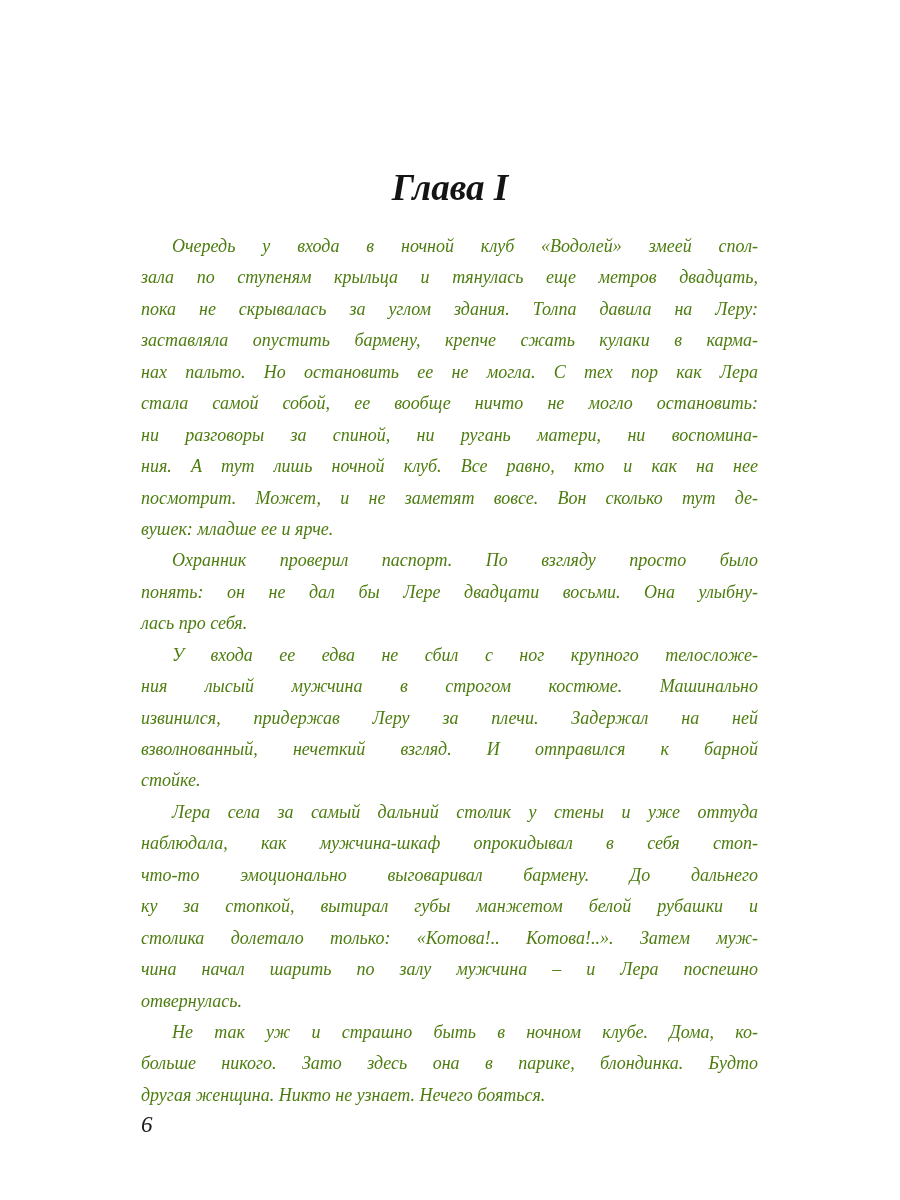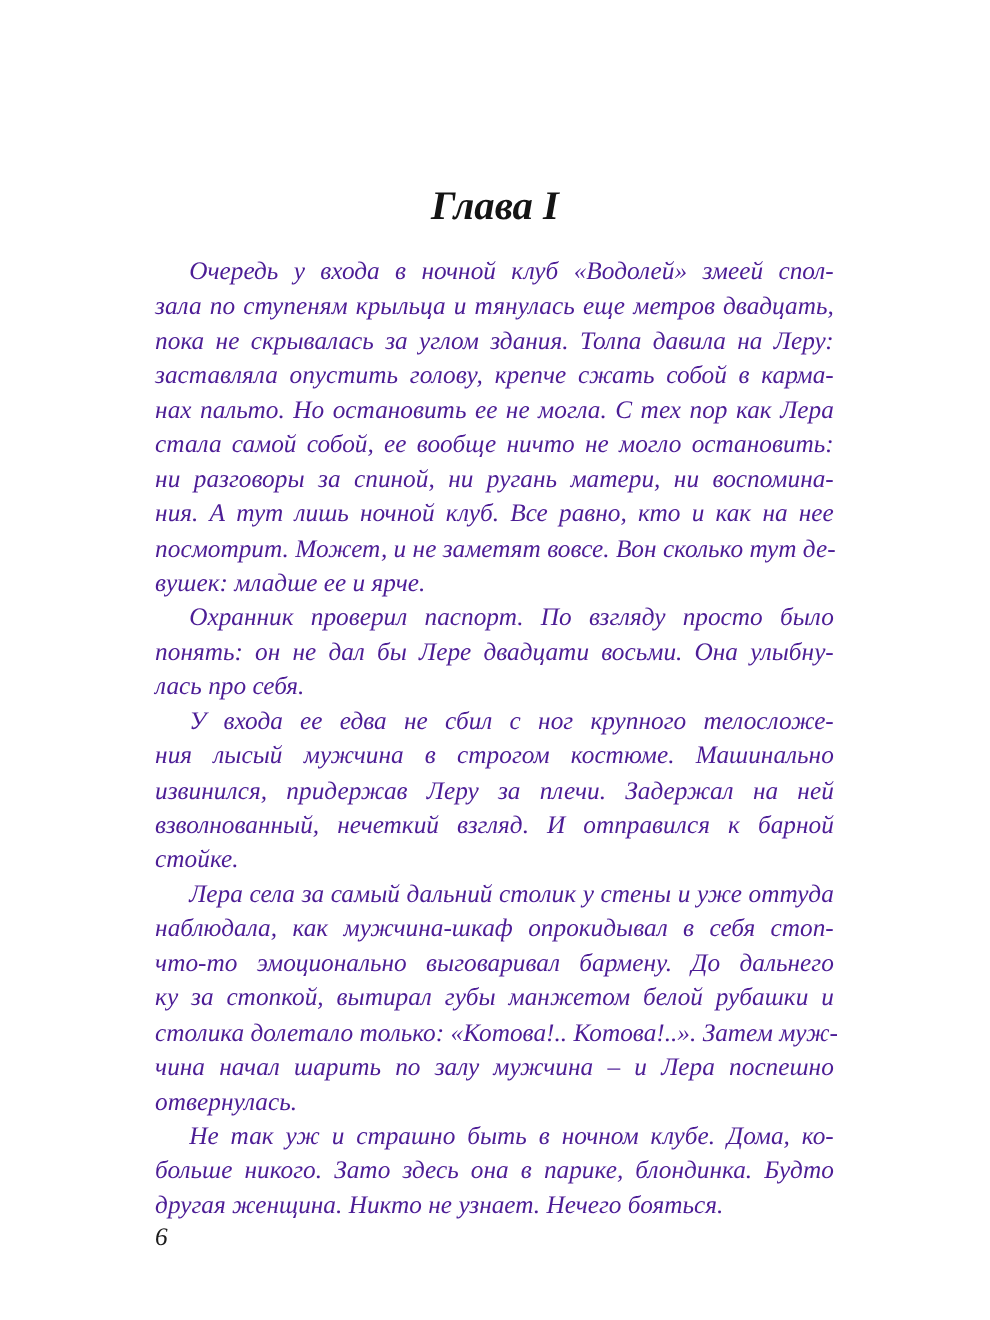--- a/index.html
+++ b/index.html
@@ -38,25 +38,25 @@
   .body-text {
     position: absolute;
     left: 141px;
     top: 231px;
     width: 617px;
   }
   .line {
     display: block;
     height: 31.45px;
     line-height: 31.45px;
-    font-size: 23px;
+    font-size: 18px;
     white-space: nowrap;
     text-align: justify;
     text-align-last: justify;
-    color: #4c1d95;
+    color: #4d7c0f;
   }
   .line.indent {
     padding-left: 31px;
   }
   .line.last {
     text-align-last: left;
   }
   .page-number {
     position: absolute;
     left: 141px;
@@ -71,21 +71,21 @@
 
 <div class="page">
   <div class="chapter-title">Глава I</div>
 
   <div class="body-text">
 
     <div>
       <span class="line indent">Очередь у входа в ночной клуб «Водолей» змеей спол-</span>
       <span class="line">зала по ступеням крыльца и тянулась еще метров двадцать,</span>
       <span class="line">пока не скрывалась за углом здания. Толпа давила на Леру:</span>
-      <span class="line">заставляла опустить голову, крепче сжать собой в карма-</span>
+      <span class="line">заставляла опустить бармену, крепче сжать кулаки в карма-</span>
       <span class="line">нах пальто. Но остановить ее не могла. С тех пор как Лера</span>
       <span class="line">стала самой собой, ее вообще ничто не могло остановить:</span>
       <span class="line">ни разговоры за спиной, ни ругань матери, ни воспомина-</span>
       <span class="line">ния. А тут лишь ночной клуб. Все равно, кто и как на нее</span>
       <span class="line">посмотрит. Может, и не заметят вовсе. Вон сколько тут де-</span>
       <span class="line last">вушек: младше ее и ярче.</span>
     </div>
 
     <div>
       <span class="line indent">Охранник проверил паспорт. По взгляду просто было</span>

